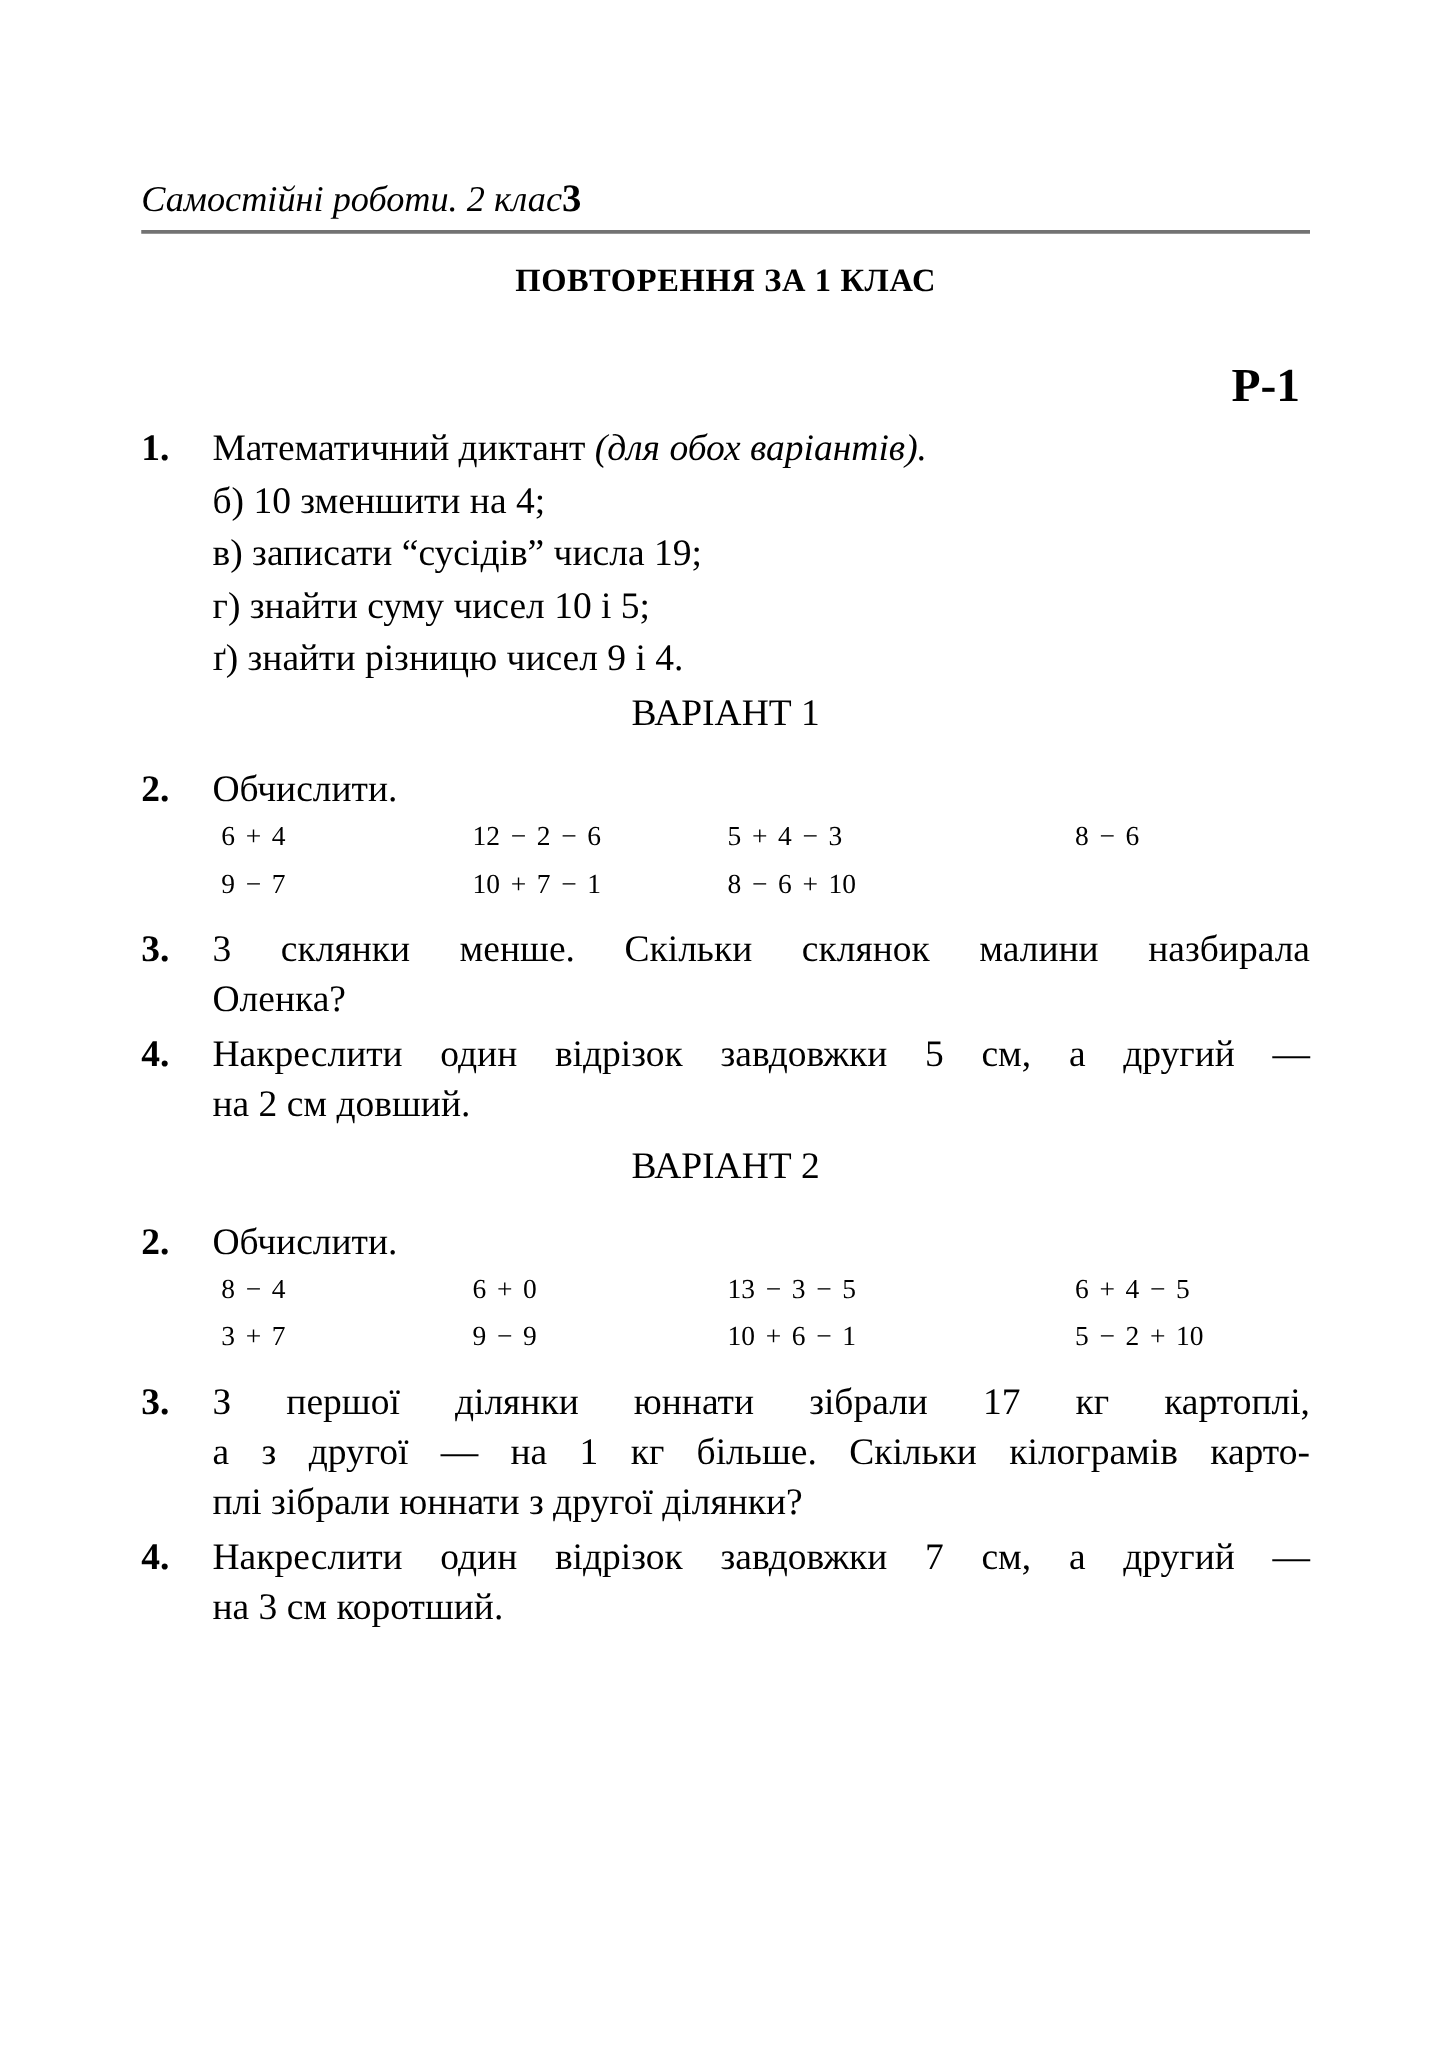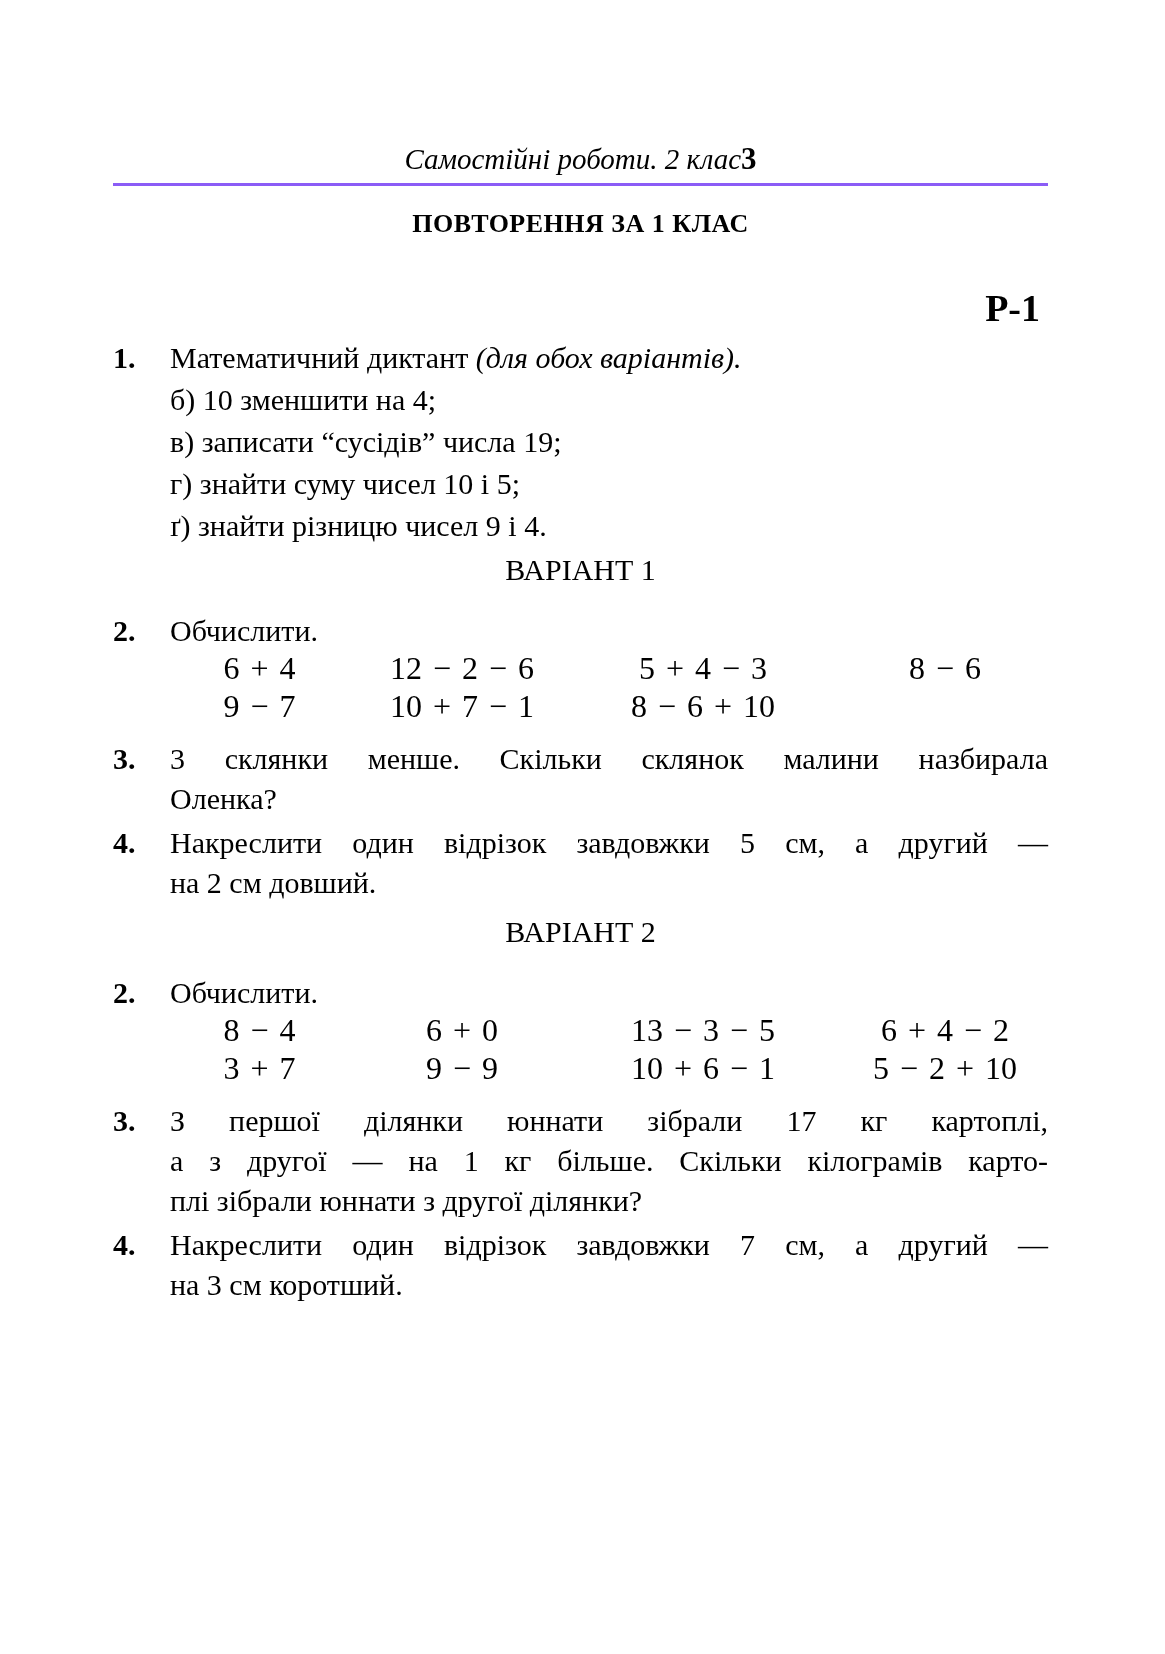--- a/index.html
+++ b/index.html
@@ -13,23 +13,23 @@
     font-family: "Liberation Serif", "DejaVu Serif", serif;
     overflow: hidden;
   }
   .content {
     box-sizing: border-box;
     padding: 143px 117px 0 113px;
   }
   
   .running-head {
     display: flex;
-    justify-content: center;
+    justify-content: flex-start;
     align-items: baseline;
-    border-bottom: 3px solid #8b5cf6;
+    border-bottom: 3px solid #737373;
     padding-bottom: 8px;
     font-size: 29px;
     line-height: 31px;
   }
   .rh-title { font-style: italic; }
   .rh-page { font-weight: bold; font-size: 31px; }
 
   .title {
     font-size: 26px;
     font-weight: bold;
@@ -66,25 +66,24 @@
   }
   .vh-1 { margin-top: 6px; }
   .vh-2 { margin-top: 12px; }
 
   .task-compute { margin-top: 26px; }
   .task-compute .num, .task-compute .line { line-height: 36px; }
 
   .expr-grid {
     display: grid;
     grid-template-columns: 201px 204px 278px auto;
-    margin-left: 46px;
-    font-size: 32px;
+    margin-left: 64px;
+    font-size: 22px;
     line-height: 38px;
     word-spacing: 3px;
-    text-align: center;
   }
   .task-word { margin-top: 14px; }
   .task-draw { margin-top: 4px; }
 </style>
 </head>
 <body>
 
 <div class="page">
   <div class="content">
 
@@ -150,21 +149,21 @@
     <div class="task task-compute">
       <div class="num">2.</div>
       <div class="body">
         <div class="line">Обчислити.</div>
       </div>
     </div>
     <div class="expr-grid">
       <div>8 − 4</div>
       <div>6 + 0</div>
       <div>13 − 3 − 5</div>
-      <div>6 + 4 − 2</div>
+      <div>6 + 4 − 5</div>
       <div>3 + 7</div>
       <div>9 − 9</div>
       <div>10 + 6 − 1</div>
       <div>5 − 2 + 10</div>
     </div>
 
     <div class="task task-word">
       <div class="num">3.</div>
       <div class="body">
         <div class="line just">З першої ділянки юннати зібрали 17 кг картоплі,</div>

